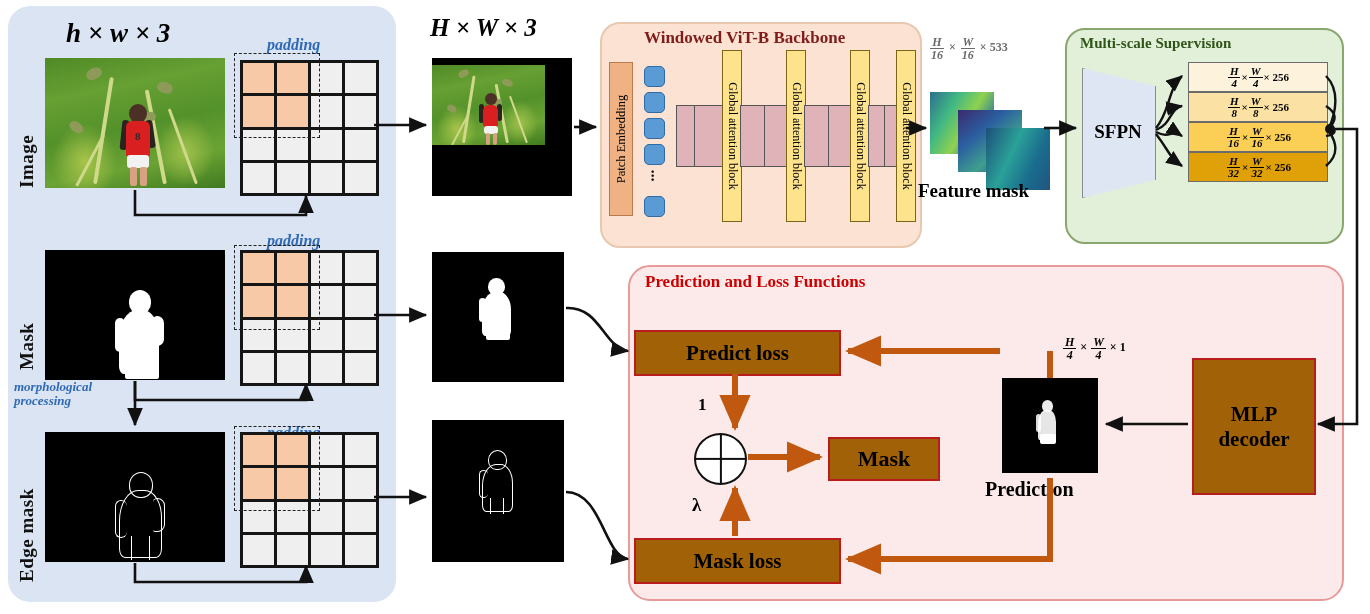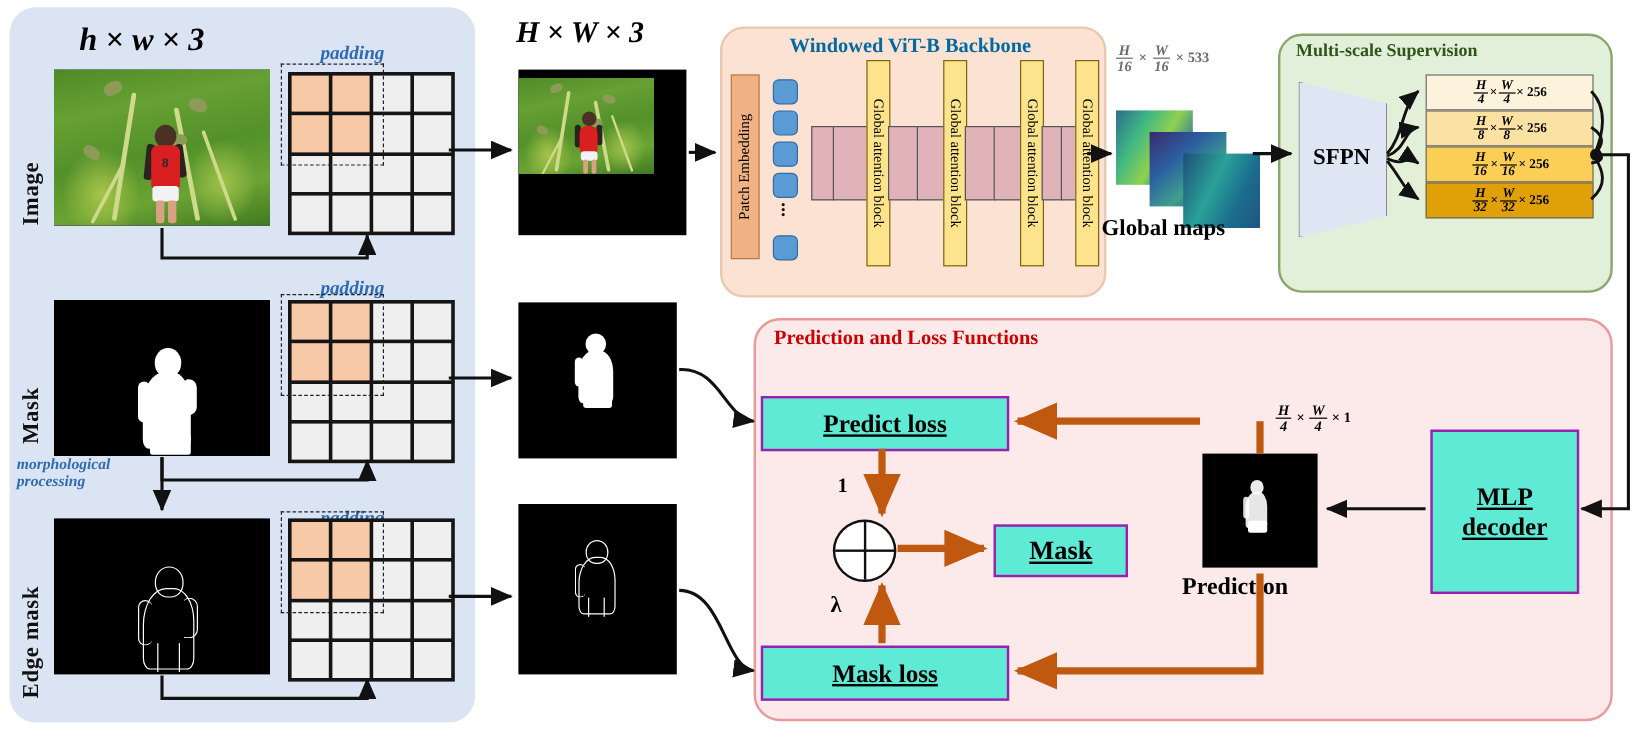--- a/index.html
+++ b/index.html
@@ -10,21 +10,21 @@
   .panel{position:absolute;border-radius:22px;}
   #panel-input{left:8px;top:6px;width:388px;height:596px;background:#dbe4f3;}
   #panel-backbone{left:600px;top:22px;width:318px;height:222px;background:#fbe2d2;
       border:2px solid #e8c8b0;border-radius:20px;}
   #panel-ms{left:1065px;top:28px;width:275px;height:212px;background:#e2efd9;
       border:2px solid #8aa66f;border-radius:20px;}
   #panel-loss{left:628px;top:265px;width:712px;height:332px;background:#fbeae9;
       border:2px solid #e79a99;border-radius:22px;}
 
   .panel-title{position:absolute;font-weight:bold;white-space:nowrap;}
-  #title-backbone{left:658px;top:28px;font-size:17px;color:#0369a1;}
+  #title-backbone{left:644px;top:28px;font-size:17px;color:#7f1d1d;}
   #title-ms{left:1080px;top:35px;font-size:15px;color:#2f5519;}
   #title-loss{left:645px;top:272px;font-size:17px;color:#cc0000;}
 
   
   .rowlabel{position:absolute;writing-mode:vertical-rl;transform:rotate(180deg);
      font-weight:bold;font-size:19px;color:#111;letter-spacing:.5px;}
 
   
   .dimcap{position:absolute;font-weight:bold;font-style:italic;white-space:nowrap;}
   #dim-hw{left:66px;top:18px;font-size:27px;}
@@ -100,23 +100,23 @@
   
   #sfpn{position:absolute;left:1082px;top:68px;width:72px;height:128px;
      background:#dfe6f3;border:1px solid #8a8a8a;
      clip-path:polygon(0 0,100% 14%,100% 86%,0 100%);}
 
   .msbar{position:absolute;left:1188px;width:138px;height:28px;
      border:1px solid #6b6b6b;font-size:11px;display:flex;align-items:center;
      justify-content:center;font-weight:bold;}
 
   
-  .lbox{position:absolute;background:#5eead4;border:2px solid #a21caf;
+  .lbox{position:absolute;background:#a16207;border:2px solid #b91c1c;
      display:flex;align-items:center;justify-content:center;
-     font-weight:bold;font-size:21px;text-decoration:underline;}
+     font-weight:bold;font-size:21px;}
   #predict-loss{left:634px;top:330px;width:203px;height:42px;}
   #edge-loss{left:634px;top:538px;width:203px;height:42px;}
   #loss-box{left:828px;top:437px;width:108px;height:40px;font-size:22px;}
   #mlp-box{left:1192px;top:358px;width:120px;height:133px;flex-direction:column;
      line-height:1.15;font-size:21px;}
 
   #plus-circle{position:absolute;left:694px;top:433px;width:49px;height:48px;
      border:2.2px solid #111;border-radius:50%;background:#fff;}
   #plus-circle:before{content:"";position:absolute;left:0;top:50%;width:100%;
      height:2.2px;background:#111;transform:translateY(-50%);}
@@ -343,21 +343,21 @@
   ×
   <span class="frac">
       <span class="num">W</span>
       <span class="den">16</span>
     </span>
   × <span>533</span>
 </div>
 <div class="fmap" id="fm1"></div>
 <div class="fmap" id="fm2"></div>
 <div class="fmap" id="fm3"></div>
-<div id="fm-caption">Global maps</div>
+<div id="fm-caption">Feature mask</div>
 
 <div id="sfpn"></div>
 <div style="position:absolute;left:1082px;top:68px;width:72px;height:128px;display:flex;align-items:center;justify-content:center;font-weight:bold;font-size:19px;">SFPN</div>
 
 <div class="msbar" id="ms0" style="top:62px;background:#fdf3dc;">
   <span class="frac">
       <span class="num">H</span>
       <span class="den">4</span>
     </span>
   ×<span class="frac">

